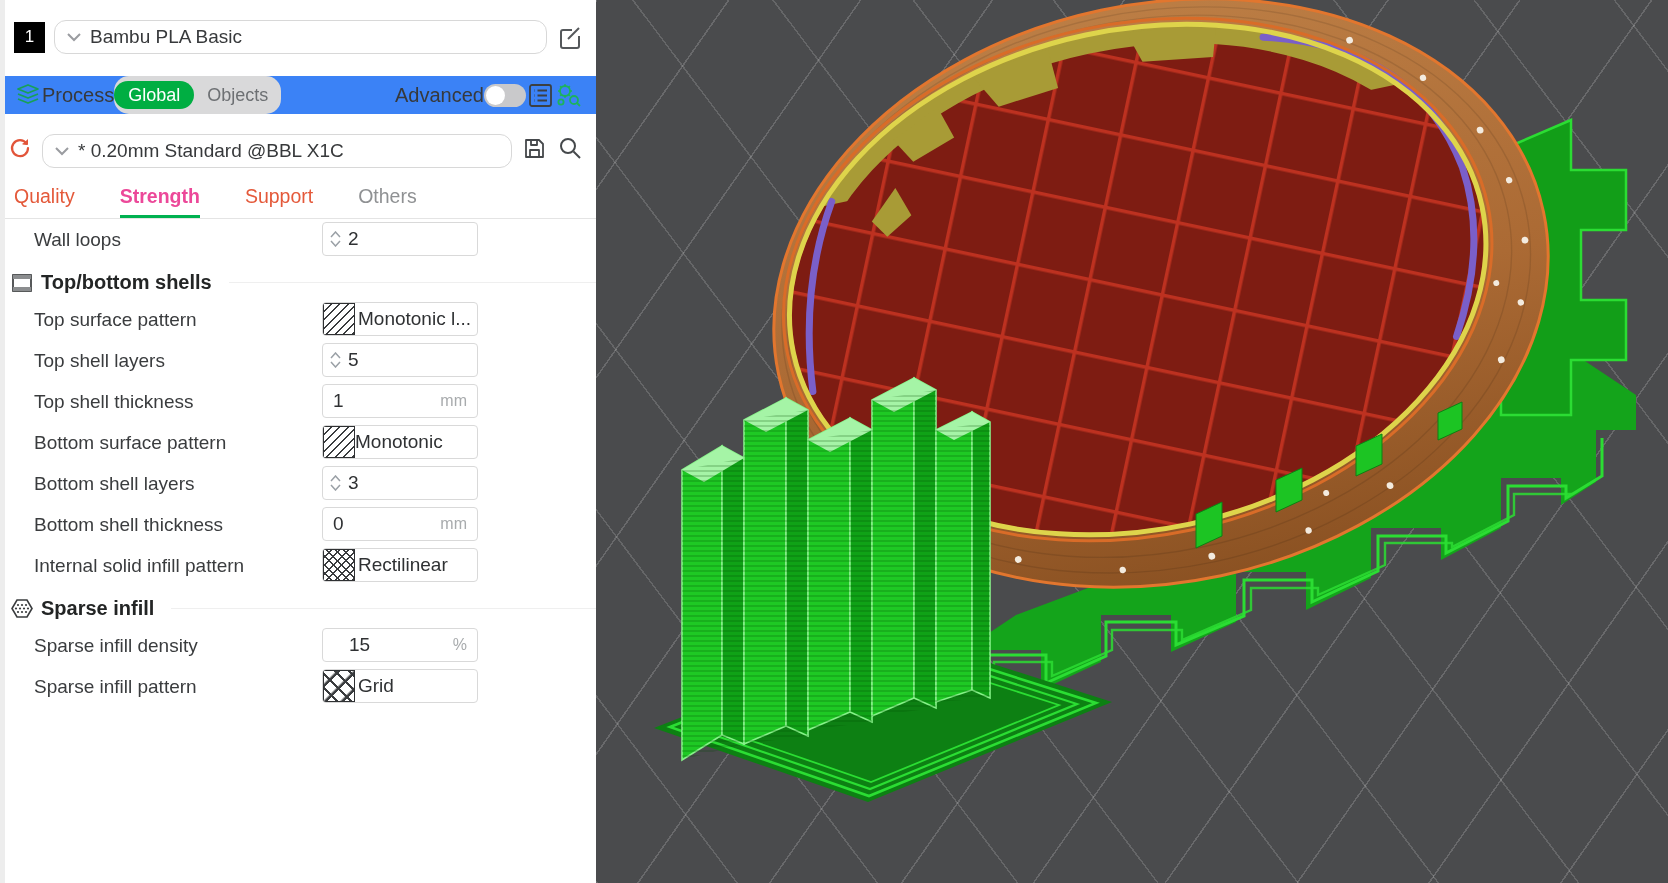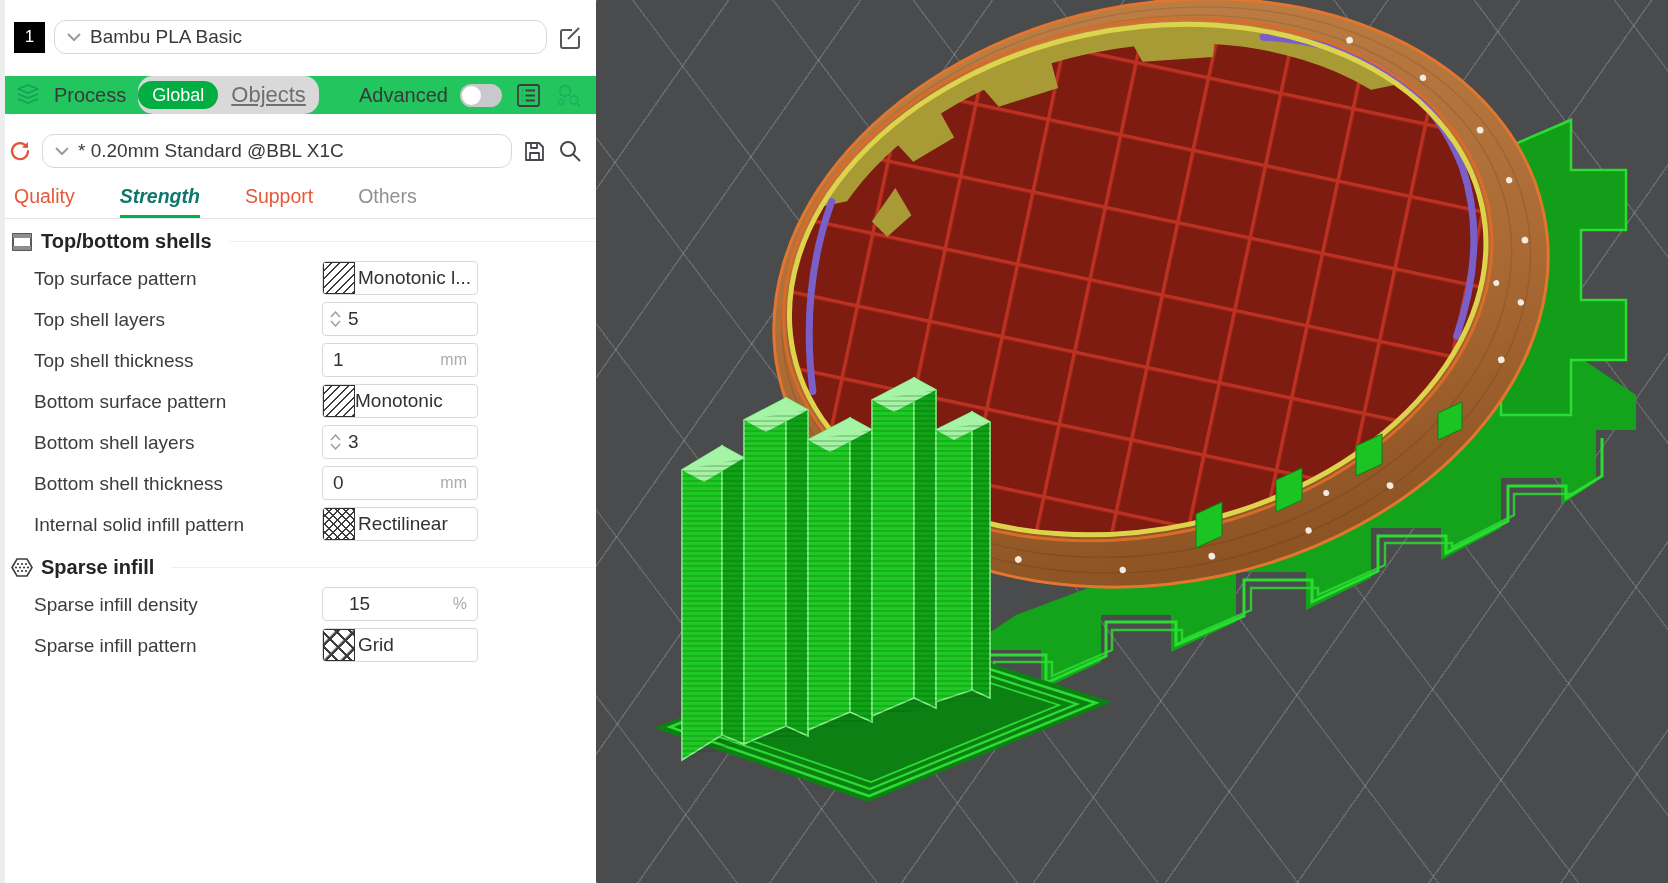--- a/index.html
+++ b/index.html
@@ -9,33 +9,33 @@
     -webkit-font-smoothing:antialiased;
   }
   
   .panel{width:596px;height:883px;background:#fff;position:relative;flex:none;box-sizing:border-box;}
   .panel-edge{position:absolute;left:0;top:0;width:5px;height:100%;background:#ededed;}
   .fil-row{display:flex;align-items:center;padding:20px 12px 22px 14px;gap:9px;}
   .slot{width:31px;height:31px;background:#000;color:#fff;display:flex;align-items:center;justify-content:center;font-size:17px;flex:none;}
   .combo{flex:1;height:34px;border:1px solid #d8d8d8;border-radius:12px;display:flex;align-items:center;
     padding:0 10px;gap:7px;font-size:19px;color:#37393b;background:#fff;box-sizing:border-box;white-space:nowrap;overflow:hidden;}
   .iconbtn{width:28px;height:28px;display:flex;align-items:center;justify-content:center;flex:none;}
-  .procbar{height:38px;background:#22c55e;display:flex;align-items:center;padding:0 14px;gap:12px;}
+  .procbar{height:38px;background:#3b82f6;display:flex;align-items:center;padding:0 14px;}
   .proc-title{font-size:20px;color:#37393b;}
   .seg{display:flex;background:#d9d9da;border-radius:15px;height:38px;align-items:center;}
   .seg-on{background:#00ae42;color:#fff;border-radius:15px;height:28px;padding:0 14px;display:flex;align-items:center;font-size:18px;}
-  .seg-off{color:#6d7073;padding:0 13px;font-size:22px;text-decoration:underline;}
+  .seg-off{color:#6d7073;padding:0 13px;font-size:18px;}
   .adv{margin-left:auto;font-size:20px;color:#37393b;}
   .toggle{width:42px;height:23px;background:#c9c9cb;border-radius:12px;position:relative;flex:none;}
   .toggle::after{content:"";position:absolute;left:2px;top:2px;width:19px;height:19px;border-radius:50%;background:#fff;}
-  .preset-row{display:flex;align-items:center;padding:20px 12px 4px 6px;gap:8px;}
+  .preset-row{display:flex;align-items:flex-start;padding:20px 12px 4px 6px;gap:8px;}
   .tabs{display:flex;gap:45px;padding:0 14px;border-bottom:1px solid #e4e4e4;height:38px;align-items:flex-end;margin-top:8px;}
   .tab{font-size:19.5px;padding-bottom:7px;border-bottom:3px solid transparent;cursor:default;}
   .tab.modified{color:#e4593a;}
-  .tab.active{color:#0f766e;font-weight:bold;border-bottom-color:#00b150;font-style:italic;}
+  .tab.active{color:#ec4899;font-weight:bold;border-bottom-color:#00b150;}
   .tab.plain{color:#8f9193;}
   .section-h{display:flex;align-items:center;gap:7px;padding:11px 0 5px 10px;font-size:20px;font-weight:bold;color:#232525;}
   .section-h::after{content:"";flex:1;height:1px;background:#efefef;margin-left:10px;}
   .row{position:relative;height:41px;display:flex;align-items:center;padding-left:34px;font-size:19px;color:#3a3c3e;}
   .ctrl{position:absolute;left:322px;top:3px;width:156px;height:34px;border:1px solid #d9d9d9;border-radius:4px;
     background:#fff;display:flex;align-items:center;box-sizing:border-box;overflow:hidden;}
   .ctrl.pattern{padding-left:0;}
   .spin{display:flex;flex-direction:column;margin-left:7px;gap:2px;}
   .val{margin-left:7px;font-size:19px;color:#2f3133;white-space:nowrap;}
   .unit{margin-left:auto;margin-right:10px;color:#a8abad;font-size:16px;}
@@ -140,20 +140,34 @@
     </span>
   </div>
 
   <div class="tabs">
     <div class="tab modified">Quality</div>
     <div class="tab active">Strength</div>
     <div class="tab modified">Support</div>
     <div class="tab plain">Others</div>
   </div>
 
+  <div class="row">
+    <span>Wall loops</span>
+    <div class="ctrl">
+      <span class="spin">
+        <svg width="11" height="7" viewBox="0 0 11 7">
+            <polyline points="1,6 5.5,1 10,6" fill="none" stroke="#9aa0a6" stroke-width="1.5"></polyline>
+          </svg>
+        <svg width="11" height="7" viewBox="0 0 11 7">
+            <polyline points="1,1 5.5,6 10,1" fill="none" stroke="#9aa0a6" stroke-width="1.5"></polyline>
+          </svg>
+      </span>
+      <span class="val">2</span>
+    </div>
+  </div>
 
   <div class="section-h">
     <svg width="24" height="22" viewBox="0 0 24 22" fill="none" stroke="#3a3c3e" stroke-width="1.7">
       <rect x="3" y="3" width="18" height="16"></rect>
       <rect x="3" y="3" width="18" height="4" fill="#8b8d8f" stroke="none"></rect>
       <rect x="3" y="15" width="18" height="4" fill="#8b8d8f" stroke="none"></rect>
     </svg>
     <span>Top/bottom shells</span>
   </div>
 

